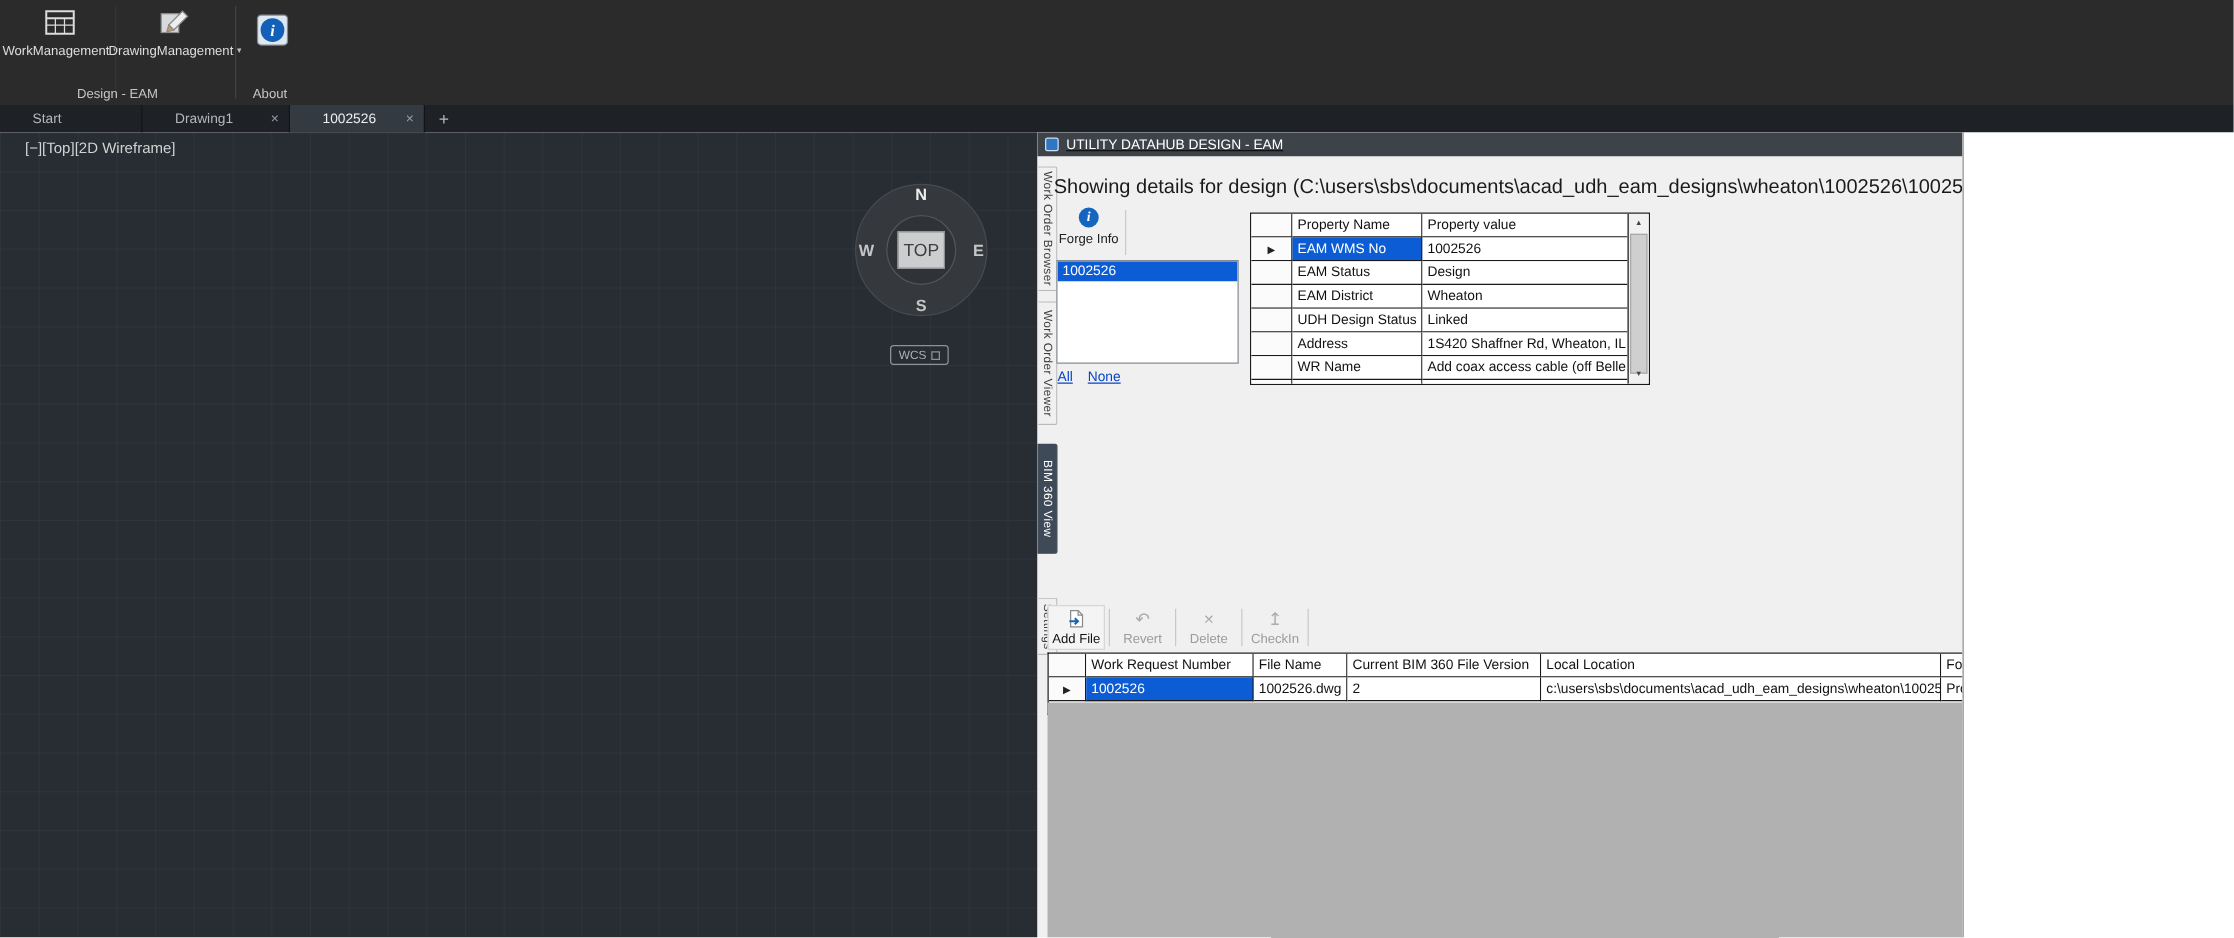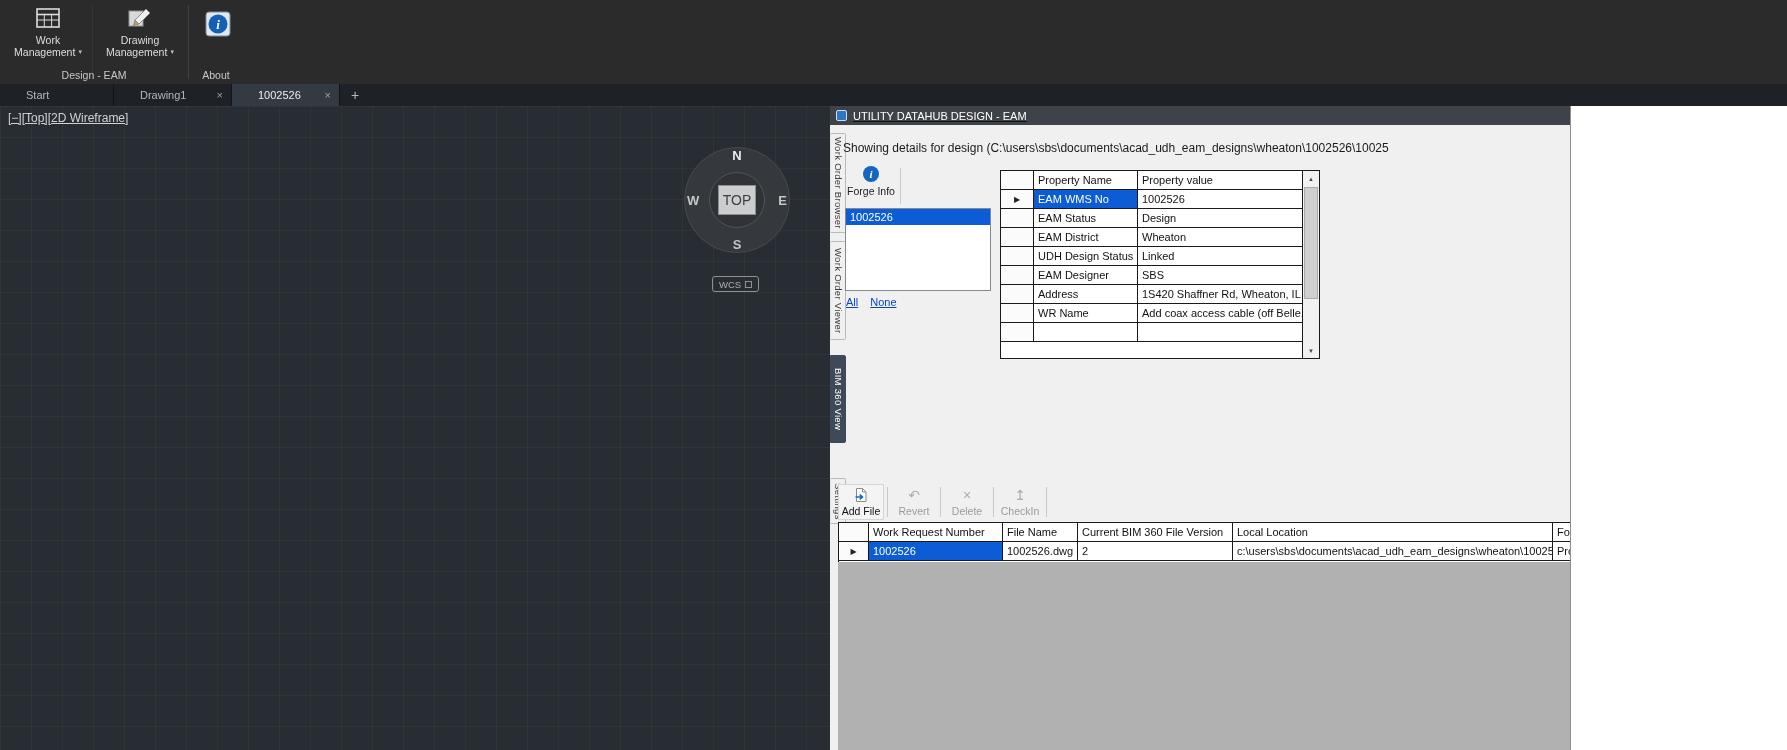--- a/index.html
+++ b/index.html
@@ -6,21 +6,21 @@
   html,body { width:1787px; height:750px; }
   body { position:relative; overflow:hidden; background:#fff;
          font-family:"Liberation Sans", sans-serif; font-size:11px; color:#111; }
 
   
   .ribbon { position:absolute; left:0; top:0; width:100%; height:84px; background:var(--ribbon-bg,#2b2b2b); }
   .rbtn { position:absolute; top:3px; height:60px; display:flex; flex-direction:column; align-items:center;
           padding-top:4px; gap:3px; cursor:pointer; }
   .rbtn-work { left:6px; width:84px; }
   .rbtn-drawing { left:96px; width:88px; }
-  .rlabel { display:flex; flex-direction:column; align-items:center; font-size:10.5px; color:#dedede; line-height:12px; }
+  .rlabel { display:flex; flex-direction:row; align-items:center; font-size:10.5px; color:#dedede; line-height:12px; }
   .rlabel .l2 { display:flex; align-items:center; gap:3px; }
   .caret { font-size:7px; color:#bdbdbd; }
   .rgroup-label { position:absolute; bottom:3px; font-size:10.5px; color:#c6c6c6; text-align:center; }
   .rgl-design { left:0; width:188px; }
   .rgl-about { left:188px; width:56px; }
   .rsep { position:absolute; top:5px; bottom:5px; width:1px; }
   .rsep-mid { left:92px; background:#353535; }
   .rsep-1 { left:188px; background:#424242; }
   .rbtn-about { left:198px; width:40px; top:7px; height:56px; }
 
@@ -35,21 +35,21 @@
   .ftab-close { font-size:11px; color:#9aa0a6; margin-left:10px; cursor:pointer; }
   .ftab-new { width:30px; display:flex; align-items:center; justify-content:center; color:#b4b8bc;
               font-size:14px; cursor:pointer; }
 
   
   .viewport { position:absolute; left:0; top:106px; width:830px; height:644px;
     background-color:var(--viewport-bg,#282d33);
     background-image:linear-gradient(rgba(255,255,255,0.03) 1px, transparent 1px),
                      linear-gradient(90deg, rgba(255,255,255,0.03) 1px, transparent 1px);
     background-size:31px 31px; }
-  .vp-controls { position:absolute; left:8px; top:5px; font-size:12px; color:#d2d2d2;text-decoration:underline; }
+  .vp-controls { position:absolute; left:20px; top:5px; font-size:12px; color:#d2d2d2; }
   .vp-controls span { cursor:pointer; }
 
   .compass { position:absolute; left:678px; top:35px; width:118px; height:118px; }
   .compass-ring { position:absolute; left:6px; top:6px; width:106px; height:106px; border-radius:50%;
                   background:#35383c; border:1px solid #474b4f; }
   .compass-inner { position:absolute; left:31px; top:31px; width:56px; height:56px; border-radius:50%;
                    border:1px solid #51555a; background:#2f3337; }
   .cdir { position:absolute; font-size:13px; font-weight:bold; color:#c4c6c8; cursor:pointer; }
   .cn { left:0; right:0; top:7px; text-align:center; color:#ededed; }
   .cs { left:0; right:0; bottom:7px; text-align:center; }
@@ -74,38 +74,38 @@
               justify-content:center; font-size:9.5px; letter-spacing:0.3px; color:#3d3d3d; background:#f0f0f0;
               border:1px solid #b9b9b9; border-left-color:#e2e2e2; border-radius:0 2px 2px 0; cursor:pointer;
               overflow:hidden; }
   .st1 { top:8px; height:100px; }
   .st2 { top:116px; height:99px; }
   .st3 { top:230px; height:88px; }
   .st4 { top:353px; height:46px; }
   .side-tab.active { background:var(--active-side-tab-bg,#3e4a57); color:#fff;
                      border-color:var(--active-side-tab-bg,#3e4a57); }
 
-  .showing { position:absolute; left:13px; top:16px; font-size:12px; color:#1a1a1a; white-space:nowrap; }
+  .showing { position:absolute; left:13px; top:16px; font-size:16px; color:#1a1a1a; white-space:nowrap; }
 
   .forge-btn { position:absolute; left:14px; top:41px; width:54px; height:40px; display:flex; flex-direction:column;
                align-items:center; gap:3px; font-size:10.5px; color:#222; cursor:pointer; }
   .forge-ico { width:16px; height:16px; border-radius:50%; background:#1565c0; color:#fff; font-size:11px;
                font-style:italic; font-weight:bold; display:flex; align-items:center; justify-content:center;
                font-family:"Liberation Serif", serif; }
   .forge-sep { position:absolute; left:70px; top:43px; height:36px; width:1px; background:#c9c9c9; }
 
   .design-list { position:absolute; left:15px; top:83px; width:146px; height:83px; background:#fff;
                  border:1px solid #848a93; overflow:hidden; }
   .design-item { height:16px; line-height:16px; font-size:11px; padding-left:4px; cursor:pointer; }
   .design-item.selected { background:var(--selection-blue,#0b5cd5); color:#fff; }
 
   .links { position:absolute; left:16px; top:171px; display:flex; gap:12px; font-size:11px; }
   .link { color:var(--link-blue,#0645c4); text-decoration:underline; cursor:pointer; }
 
-  .pgrid { position:absolute; left:170px; top:45px; width:320px; height:189px; background:#fff;
+  .pgrid { position:absolute; left:170px; top:45px; width:320px; height:138px; background:#fff;
            border:1px solid #1a1a1a; display:flex; overflow:hidden; }
   .pg-main { width:301px; }
   .pg-row { display:grid; grid-template-columns:33px 104px 164px; height:19px; }
   .pg-cell { border-right:1px solid #1a1a1a; border-bottom:1px solid #1a1a1a; font-size:11px; line-height:18px;
              padding:0 4px; white-space:nowrap; overflow:hidden; background:#fff; color:#111; }
   .pg-sel { padding:0; text-align:center; font-size:8px; line-height:19px; color:#222; background:#fbfbfb; }
   .pg-val { border-right:none; }
   .pg-name-selected { background:var(--selection-blue,#0b5cd5); color:#fff; }
   .pg-scroll { width:17px; border-left:1px solid #1a1a1a; background:#f1f1f1; position:relative; }
   .pg-arrow { position:absolute; left:0; width:16px; height:15px; display:flex; align-items:center;
@@ -281,25 +281,20 @@
           <div class="pg-cell">EAM District</div>
           <div class="pg-cell pg-val">Wheaton</div>
         </div>
         <div class="pg-row">
           <div class="pg-cell pg-sel"></div>
           <div class="pg-cell">UDH Design Status</div>
           <div class="pg-cell pg-val">Linked</div>
         </div>
         <div class="pg-row">
           <div class="pg-cell pg-sel"></div>
-          <div class="pg-cell">EAM Designer</div>
-          <div class="pg-cell pg-val">SBS</div>
-        </div>
-        <div class="pg-row">
-          <div class="pg-cell pg-sel"></div>
           <div class="pg-cell">Address</div>
           <div class="pg-cell pg-val">1S420 Shaffner Rd, Wheaton, IL ...</div>
         </div>
         <div class="pg-row">
           <div class="pg-cell pg-sel"></div>
           <div class="pg-cell">WR Name</div>
           <div class="pg-cell pg-val">Add coax access cable (off Belle...</div>
         </div>
         <div class="pg-row">
           <div class="pg-cell pg-sel"></div>

